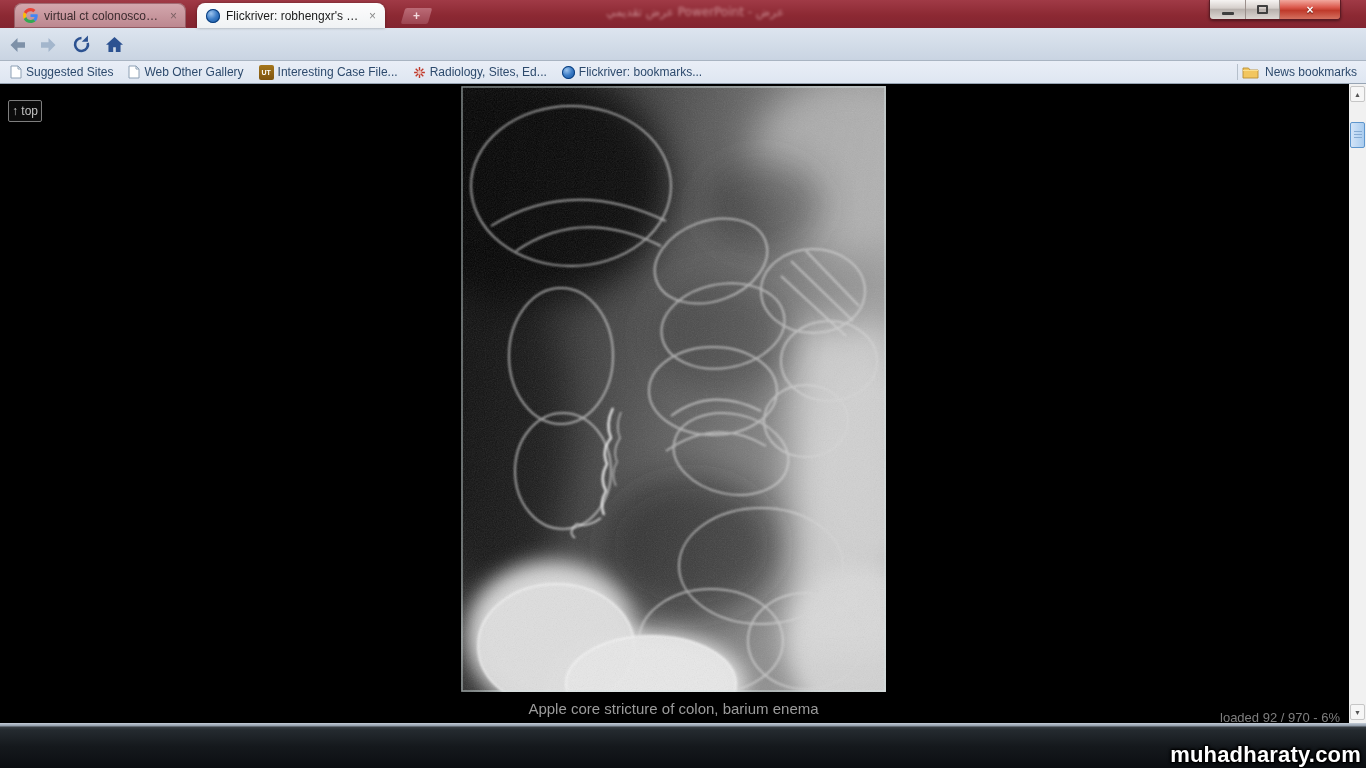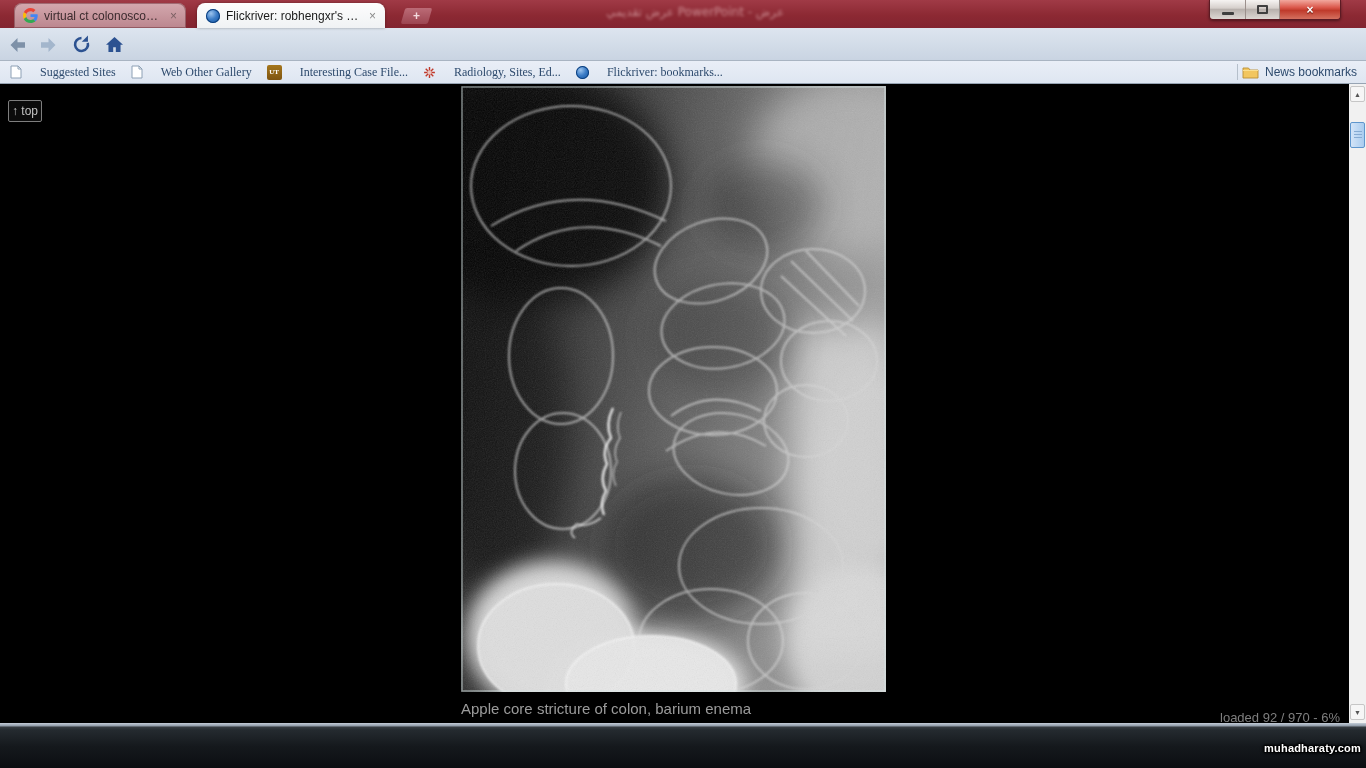--- a/index.html
+++ b/index.html
@@ -69,34 +69,34 @@
     display:flex; align-items:center; justify-content:center; gap:3px; }
   #btn-page{left:1290px} #btn-wrench{left:1327px}
   .caret { width:0; height:0; border-left:3px solid transparent;
     border-right:3px solid transparent; border-top:4px solid #49596f; }
 
   
   .bmbar { position:absolute; left:0; top:61px; width:1366px; height:23px;
     background:linear-gradient(180deg,#e9eef7 0%,#dee6f1 100%);
     border-bottom:1px solid #97a4b3;
     display:flex; align-items:center; font-size:12px; color:#2d4a6d; }
-  .bm { display:flex; align-items:center; gap:18px; margin-left:15px; white-space:nowrap;font-family:Liberation Serif, serif; }
+  .bm { display:flex; align-items:center; gap:4px; margin-left:15px; white-space:nowrap; }
   .bm:first-child { margin-left:10px; }
   .ut-badge { width:15px; height:15px; border-radius:2px; display:flex; align-items:center; justify-content:center;
     background:linear-gradient(180deg,#a5761c,#7e5410); color:#fff; font-size:7px; font-weight:bold; }
   .other-bm { position:absolute; right:9px; top:0; height:22px; display:flex; align-items:center; gap:6px; }
   .bm-divider { position:absolute; right:128px; top:3px; width:1px; height:16px; background:#b5bfcb; }
 
   
   .content { position:absolute; left:0; top:84px; width:1366px; height:639px; background:#000; }
   .topbtn { position:absolute; left:8px; top:16px; padding:3px 3px;
     border:1px solid #7e7e7e; border-radius:2px; background:#0b0b0b;
     color:#c2c2c2; font-size:12px; }
   .xray { position:absolute; left:461px; top:2px; width:425px; height:606px; }
-  .caption { position:absolute; left:461px; top:616px; width:425px; 
+  .caption { position:absolute; left:461px; top:616px; width:425px; text-align:center;
     color:#9b9b9b; font-size:15px; }
   .loadstatus { position:absolute; right:26px; top:626px; color:#7e7e7e; font-size:13px; }
   .win-bottom-border { position:absolute; left:0; top:723px; width:1366px; height:3px;
     background:linear-gradient(180deg,#c4cdd8,#8e9aa8); }
 
   
   .scrollbar { position:absolute; right:0; top:0; width:17px; height:639px; background:#f1f1f1; }
   .sb-btn { position:absolute; left:1px; width:15px; height:16px; background:#f6f6f6;
     border:1px solid #c6c6c6; border-radius:2px; color:#555; font-size:7px;
     display:flex; align-items:center; justify-content:center; }
@@ -104,21 +104,21 @@
   .sb-thumb { position:absolute; left:1px; top:38px; width:15px; height:26px;
     background:linear-gradient(90deg,#d3e4f7,#a9ccef); border:1px solid #5e96cd; border-radius:2px; }
   .sb-thumb::after { content:""; position:absolute; left:3px; top:8px; width:8px; height:9px;
     background:repeating-linear-gradient(180deg,#86abd3 0 1px,transparent 1px 3px); }
 
   
   .taskbar { position:absolute; left:0; top:726px; width:1366px; height:42px;
     background:linear-gradient(180deg,#3b4248 0%,#242a2f 10%,#15191d 48%,#0b0e11 100%);
     box-shadow:inset 0 1px 0 rgba(150,160,170,.45); }
   .watermark { position:absolute; right:5px; top:742px; z-index:6;
-    color:#fff; font-size:11px; font-weight:bold; letter-spacing:.2px;
+    color:#fff; font-size:22px; font-weight:bold; letter-spacing:.2px;
     text-shadow:-1px -1px 2px #000,1px -1px 2px #000,-1px 1px 2px #000,1px 1px 2px #000,0 0 4px #000; }
 </style>
 </head>
 <body>
 
 <div id="screen">
 
   <div class="titlebar">
     <div class="tab tab-inactive">
       <svg class="favicon" viewBox="0 0 24 24">

